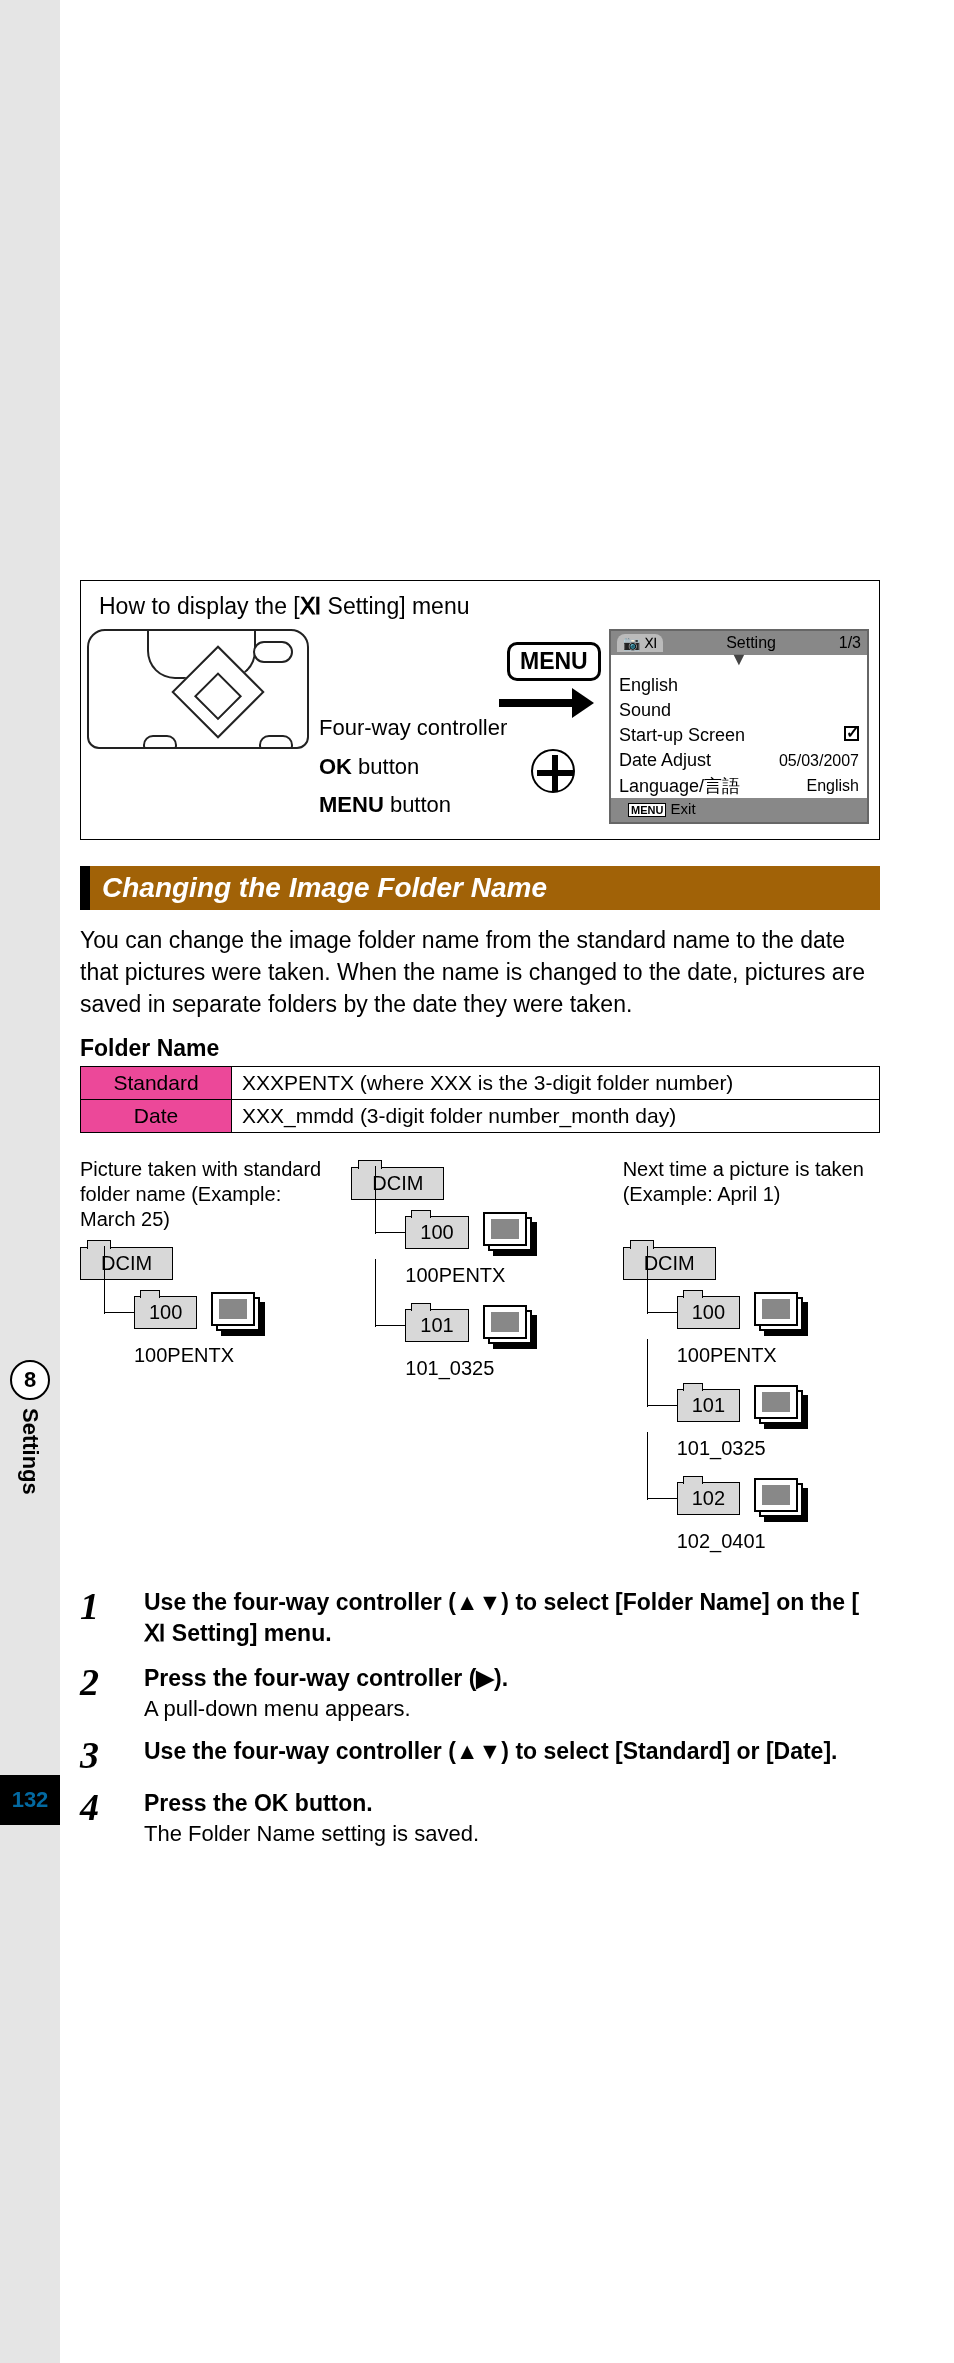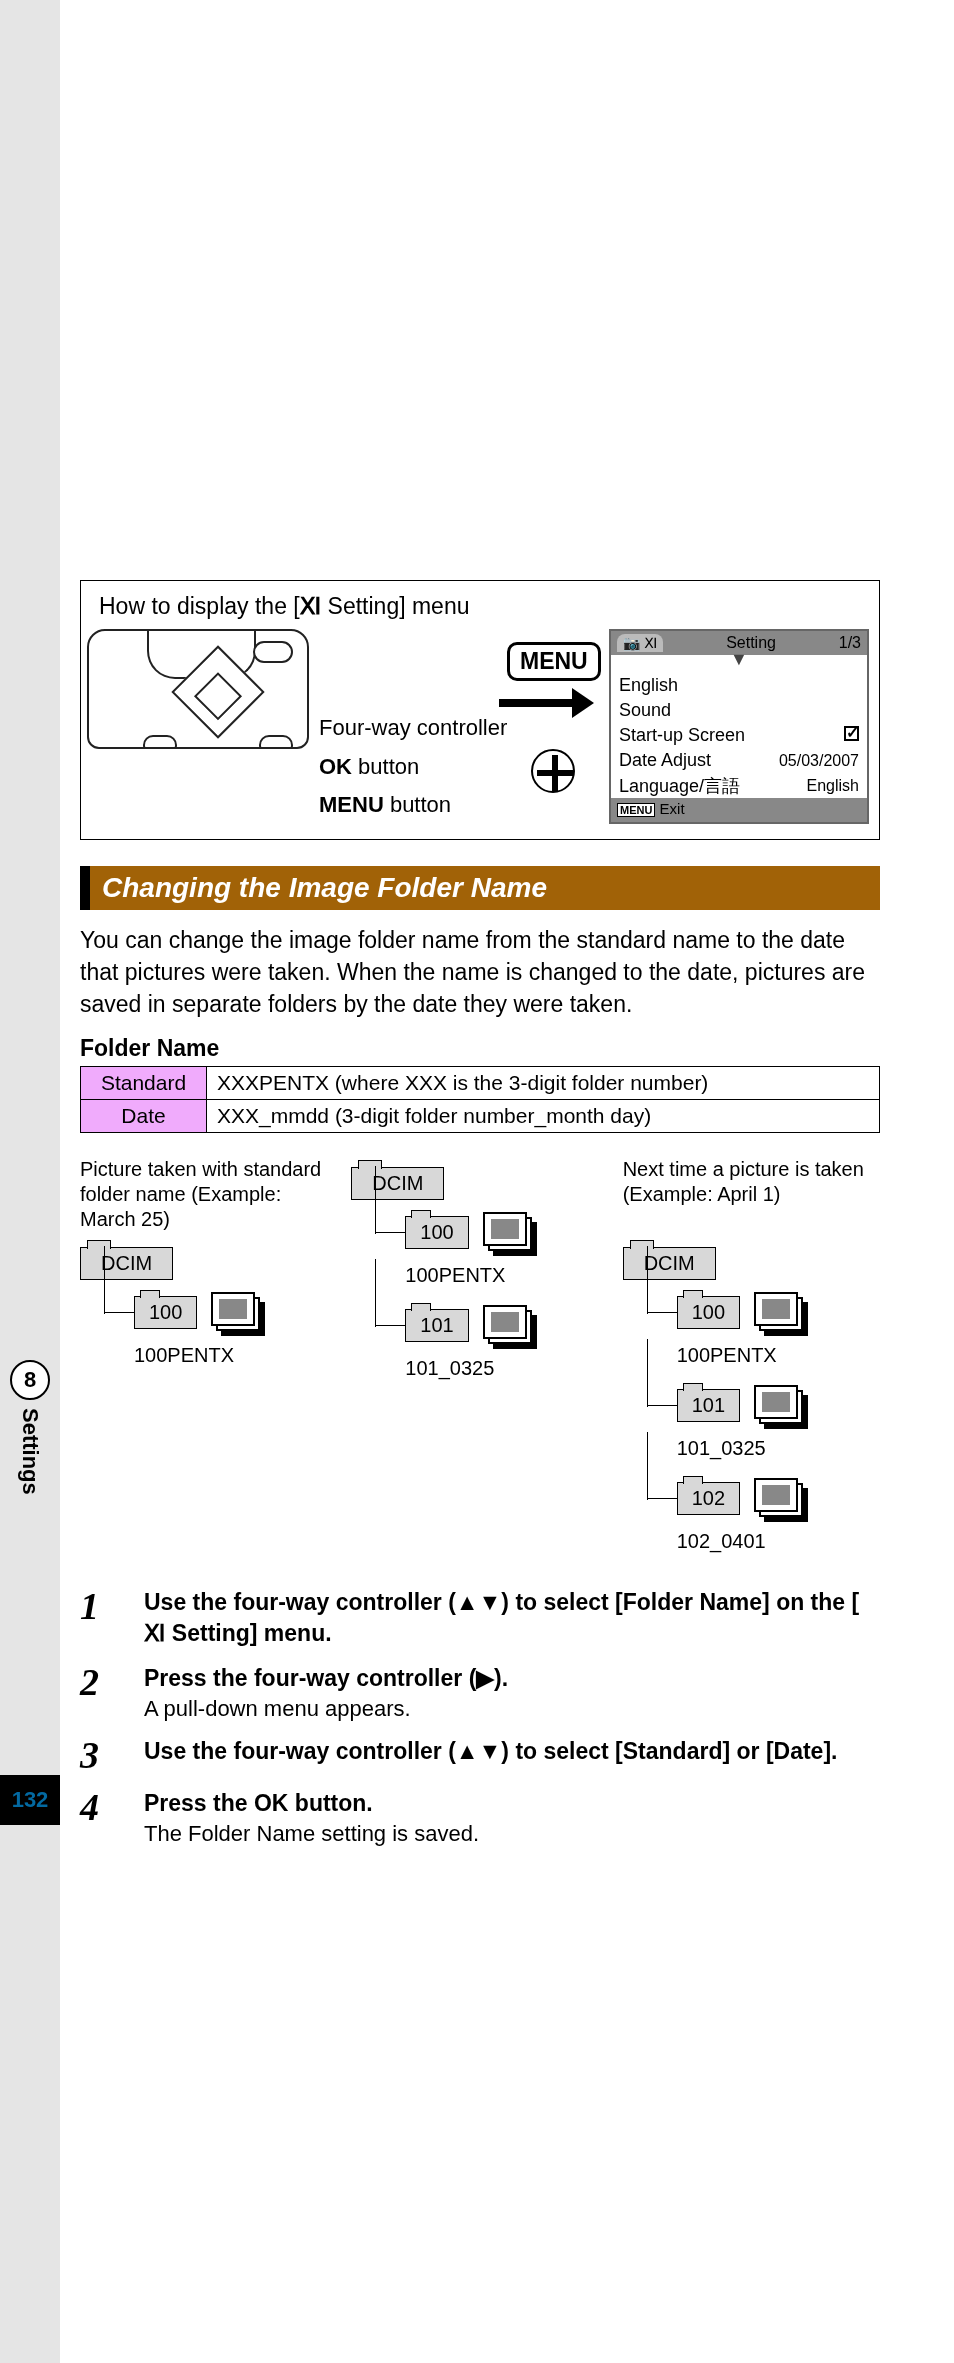--- a/index.html
+++ b/index.html
@@ -174,21 +174,21 @@
     text-align: center;
     height: 14px;
     line-height: 8px;
     color: #444;
   }
   .lcd-foot {
     position: absolute;
     bottom: 0; left: 0; right: 0;
     height: 24px;
     background: #888;
-    padding: 2px 6px;
+    padding: 2px 17px;
     font-size: 15px;
   }
   .lcd-foot .menu-k {
     background: #fff;
     border: 1px solid #000;
     font-size: 11px;
     padding: 0 2px;
     font-weight: bold;
   }
   .checkbox-icon {
@@ -224,23 +224,23 @@
     width: 100%;
     border-collapse: collapse;
     margin-top: 4px;
     font-size: 21px;
   }
   .fn-table td {
     border: 1.3px solid #000;
     padding: 4px 10px;
   }
   .fn-table td:first-child {
-    width: 126px;
+    width: 151px;
     text-align: center;
-    background: #f0abfc;
+    background: #ec4899;
   }
 
   
   .diagrams {
     display: flex;
     gap: 14px;
     margin-top: 24px;
   }
   .diag-col {
     flex: 1;

